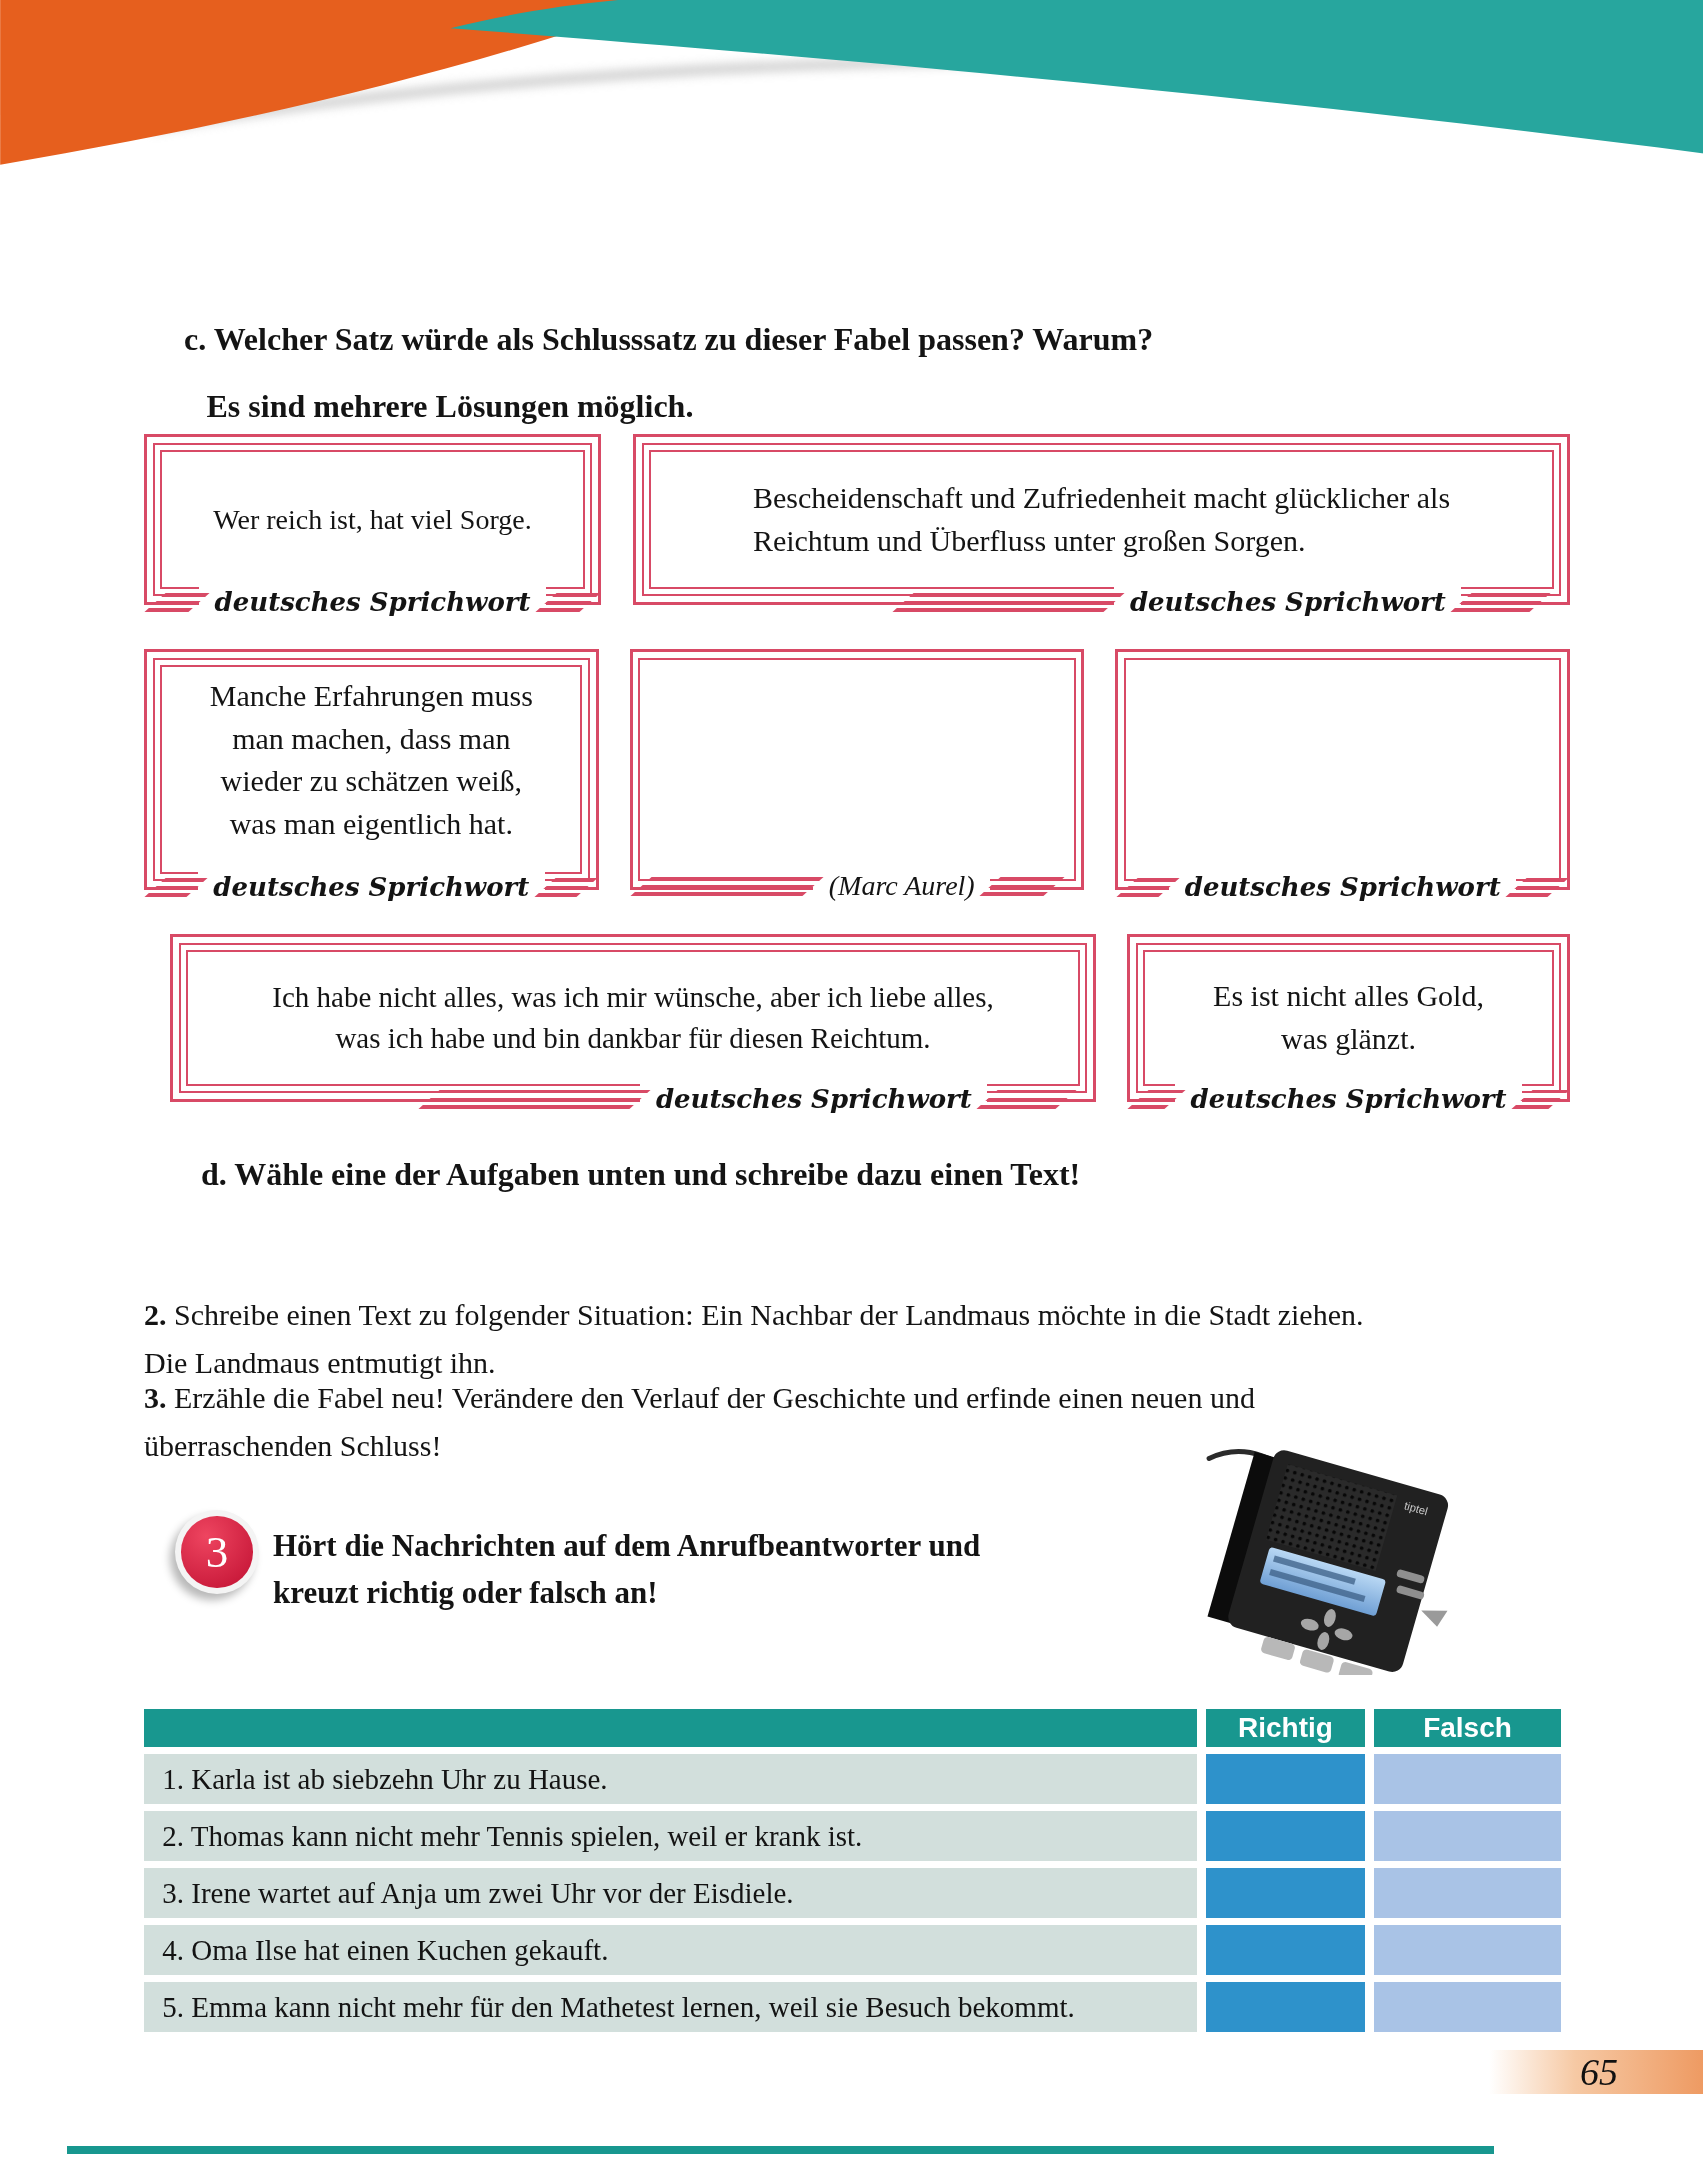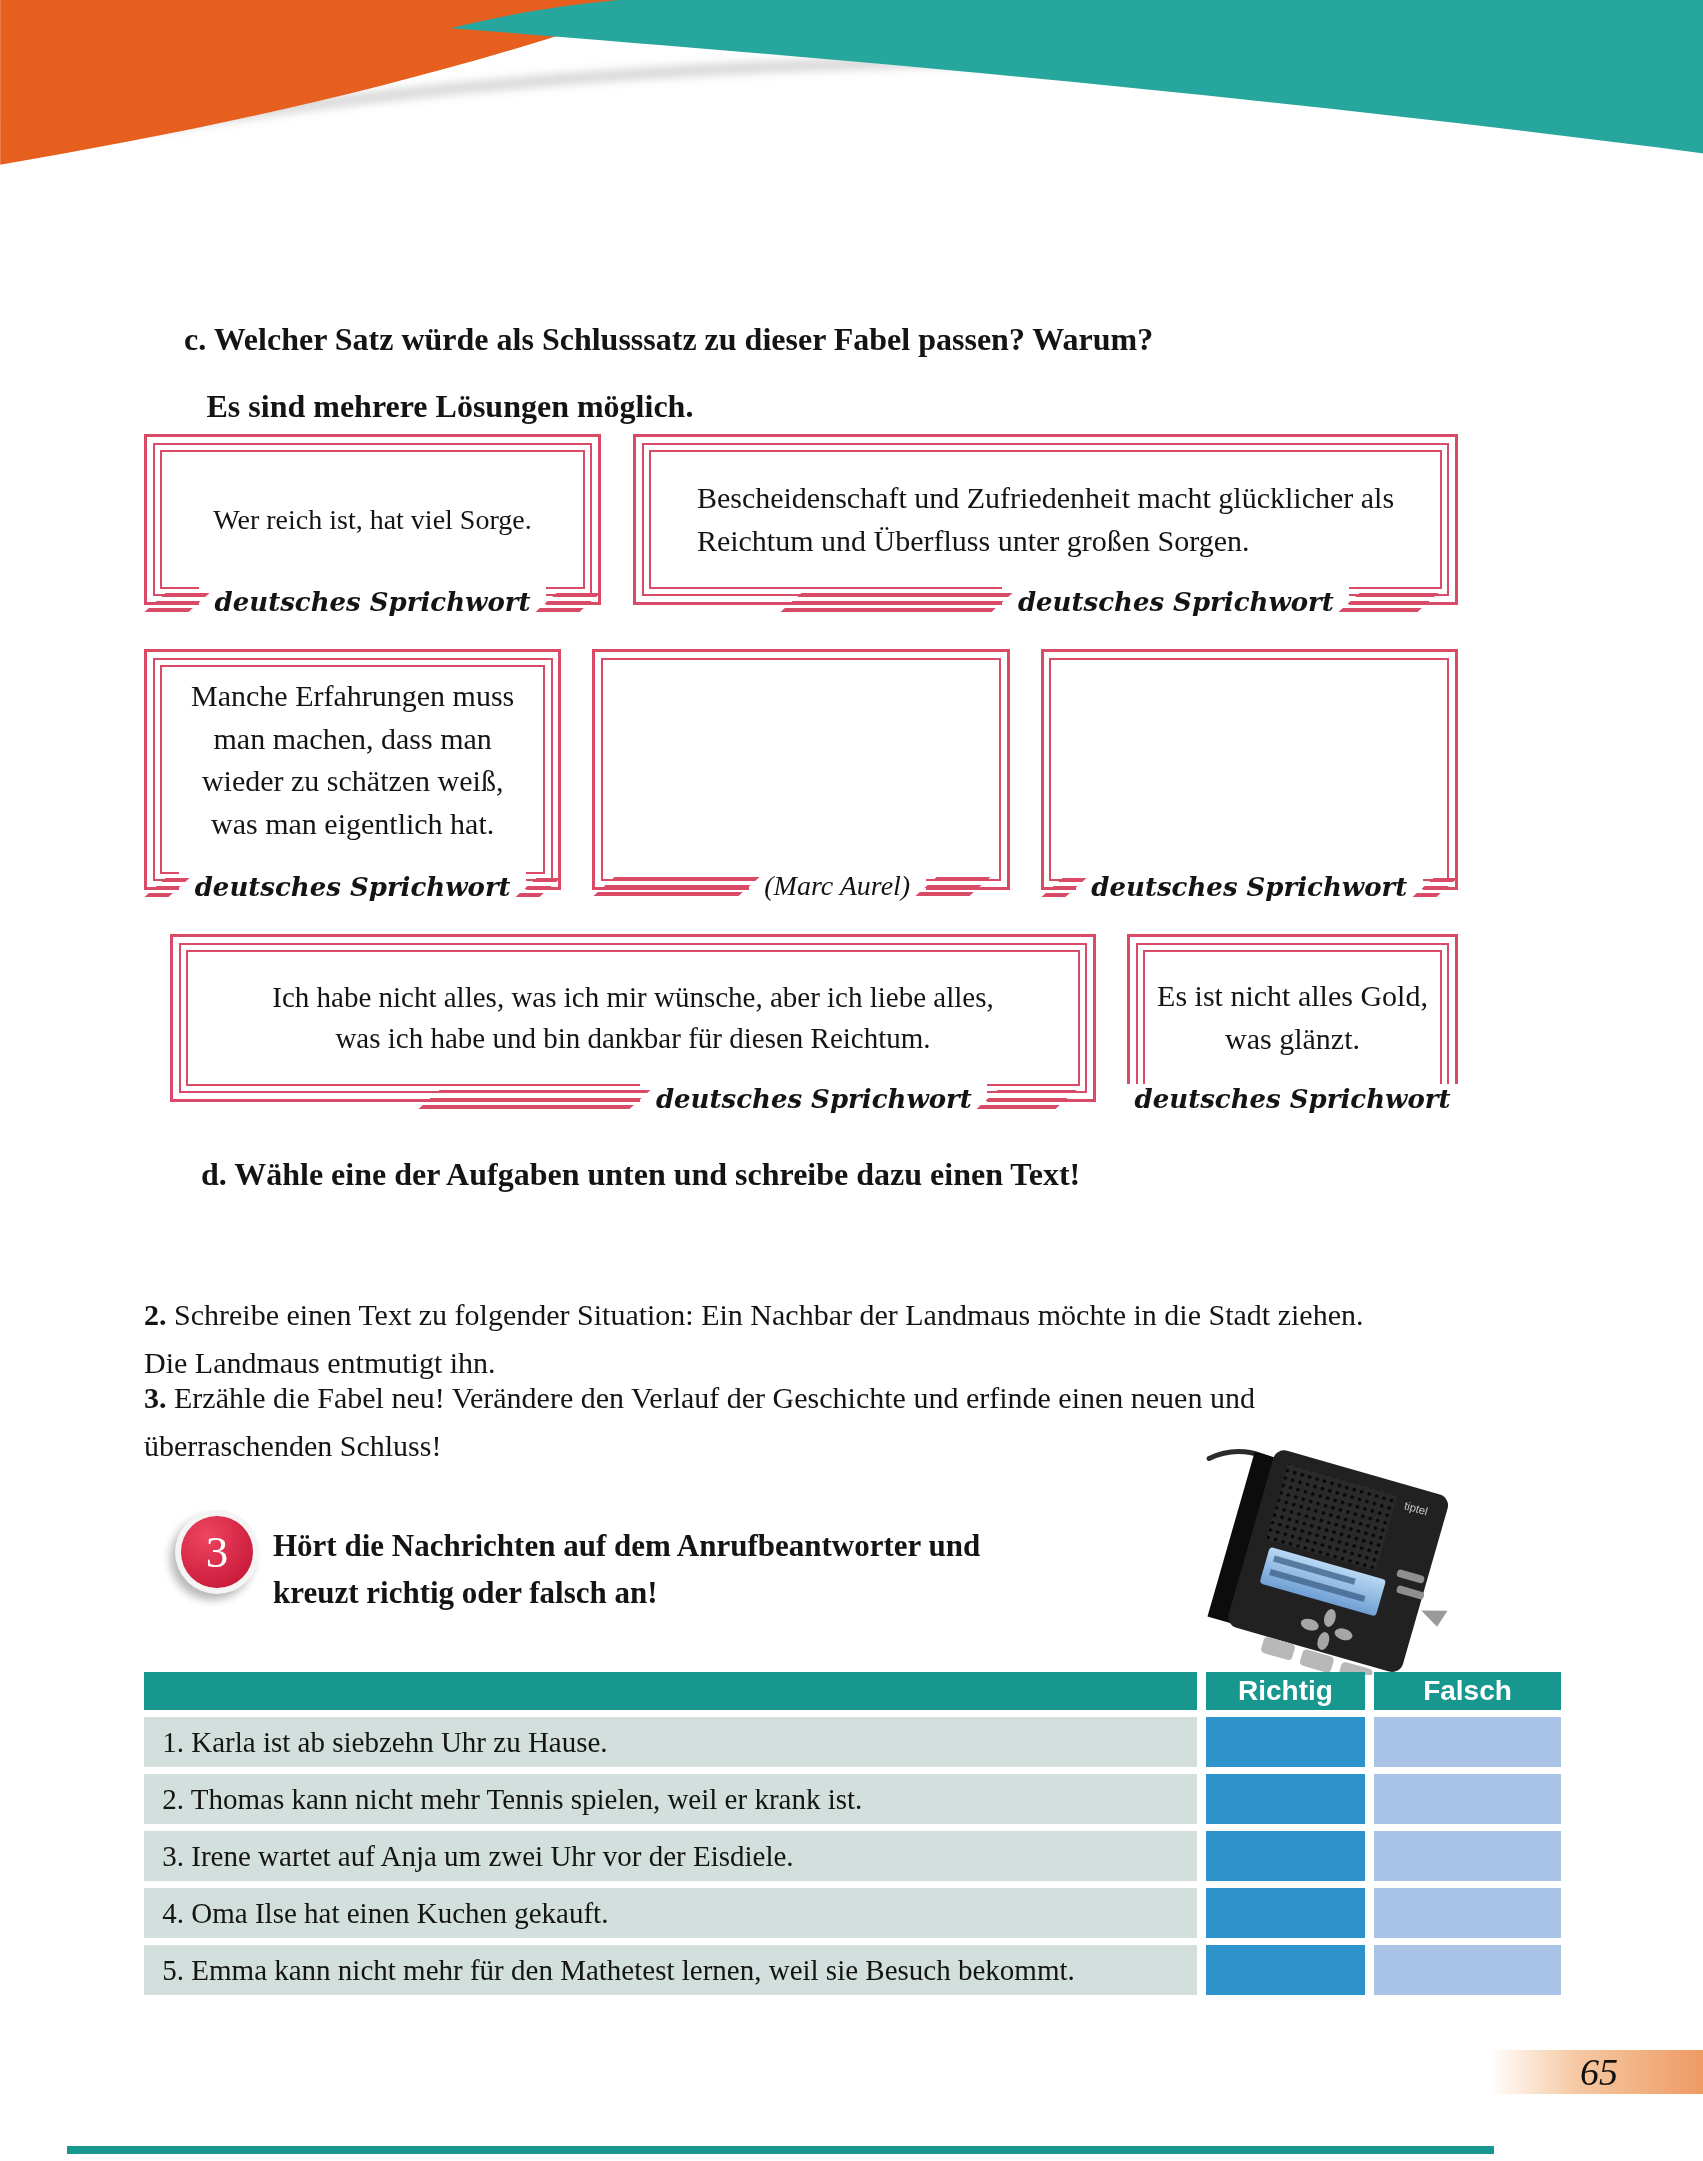--- a/index.html
+++ b/index.html
@@ -16,21 +16,21 @@
   .page{position:relative;width:1704px;height:2161px;overflow:hidden;background:#fff;}
 
   
   .hdr{position:absolute;left:0;top:0;width:1704px;height:190px;}
 
   
   .heading-c{position:absolute;left:184px;top:318px;font-weight:bold;font-size:32px;line-height:1.32;}
   .heading-c .l2{margin-left:22.5px;margin-top:25px;}
 
   
-  .qrow{position:absolute;left:144px;width:1314px;display:flex;}
+  .qrow{position:absolute;left:144px;width:1426px;display:flex;}
   .qrow1{top:434px;height:171px;gap:32px;}
   .qrow2{top:649px;height:241px;gap:31px;}
   .qrow3{top:934px;height:168px;gap:31px;}
   .qbox{position:relative;border:3.5px solid var(--pink);background:#fff;}
   .qmid{position:absolute;inset:5.6px;border:2.8px solid var(--pink);pointer-events:none;}
   .qin{position:absolute;inset:13.4px;border:2.1px solid var(--pink);display:flex;align-items:center;justify-content:center;padding:0 7px;}
   .qin p{margin:0;text-align:center;font-size:30px;line-height:1.42;white-space:pre-line;}
   .qin.ta-left p{text-align:left;}
   .qin.pad-b p{padding-bottom:18.3px;}
   .fs40 p{font-size:28px;white-space:nowrap;}
@@ -59,21 +59,21 @@
   .task3{top:1374px;}
 
   
   .badge{position:absolute;left:175px;top:1510px;width:84px;height:84px;}
   .badge .halo{position:absolute;inset:0;border-radius:50%;background:#f4f4f4;box-shadow:-5px 6.3px 8.4px rgba(0,0,0,.28);}
   .badge .red{position:absolute;inset:6.3px;border-radius:50%;background:radial-gradient(circle at 35% 28%,#ee4560,#c00f31);color:#fff;display:flex;align-items:center;justify-content:center;font-size:45px;font-family:"Liberation Serif",serif;}
   .instr{position:absolute;left:273px;top:1523px;width:915px;font-weight:bold;font-size:31px;line-height:1.5;white-space:pre-line;}
   .device{position:absolute;left:1168px;top:1429px;}
 
   
-  .tbl{position:absolute;left:144px;top:1672px;width:1417px;display:grid;grid-template-columns:1fr 159px 187px;column-gap:9.1px;row-gap:7px;}
+  .tbl{position:absolute;left:144px;top:1709px;width:1417px;display:grid;grid-template-columns:1fr 159px 187px;column-gap:9.1px;row-gap:7px;}
   .th{height:38px;background:var(--teal-header);display:flex;align-items:center;justify-content:center;color:#fff;font-family:"Liberation Sans",sans-serif;font-weight:bold;font-size:28px;}
   .cell{height:50px;}
   .stmt{background:var(--row-bg);display:flex;align-items:center;padding-left:18.3px;font-size:29px;}
   .rc{background:var(--richtig);cursor:pointer;}
   .fc{background:var(--falsch);cursor:pointer;}
 
   
   .pageband{position:absolute;left:1489px;top:2050px;width:215px;height:44px;background:linear-gradient(to right,rgba(255,255,255,0),#f6c9a4 40%,#ee9a62 100%);display:flex;align-items:center;font-style:italic;}
   .pageband .num{margin-left:91px;font-size:38px;color:#111;}
   .botbar{position:absolute;left:67px;top:2146px;width:1427px;height:8.4px;background:var(--teal-header);}

